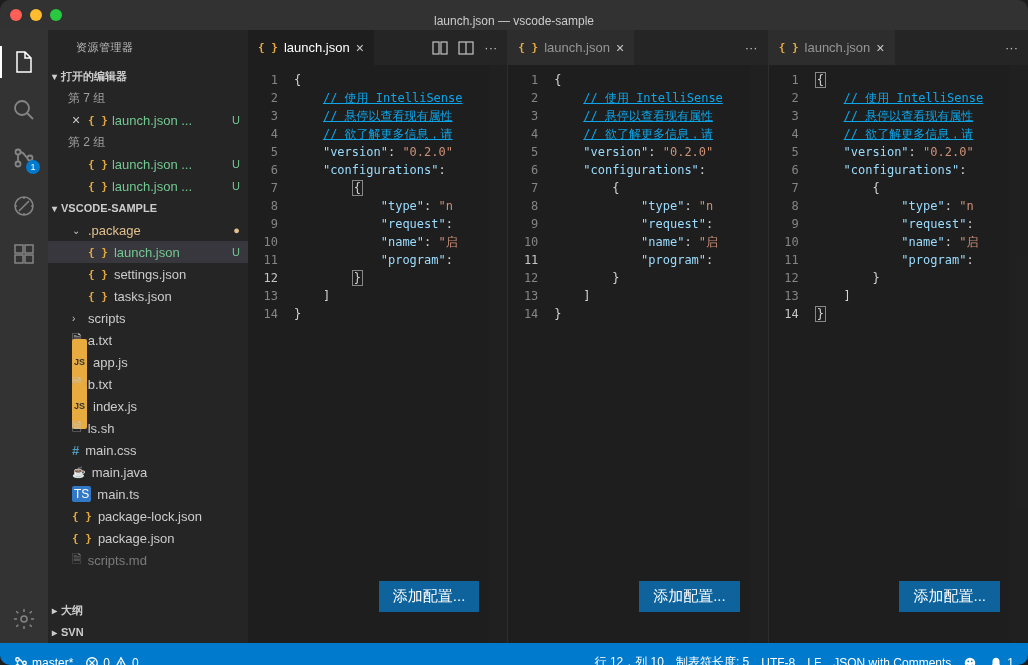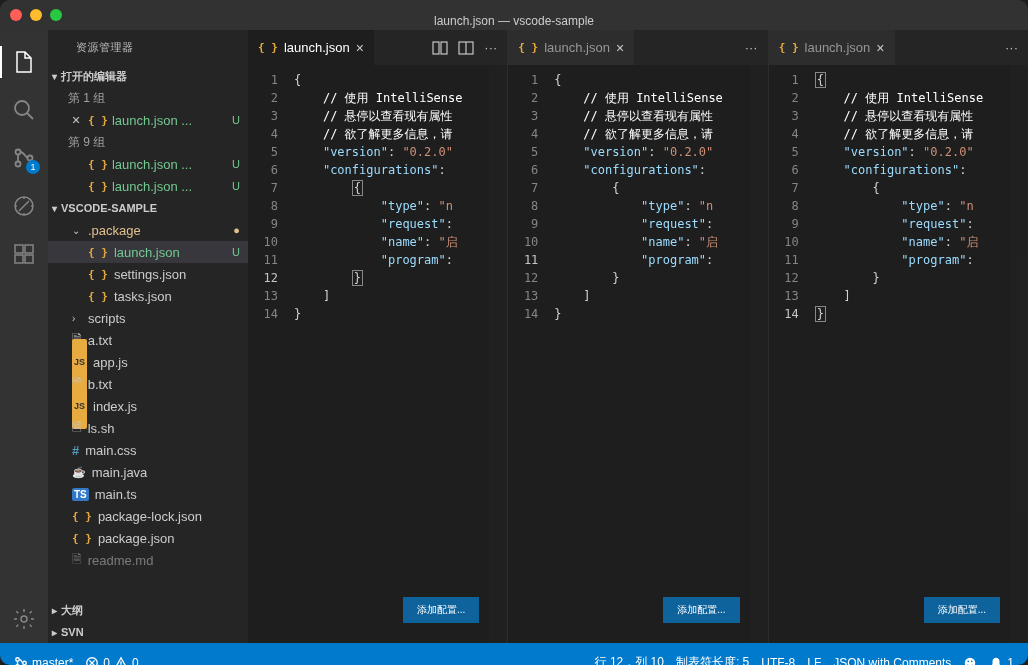--- a/index.html
+++ b/index.html
@@ -86,21 +86,21 @@
 }
 .editor-item {
   height: 22px; display: flex; align-items: center;
   padding: 0 8px 0 20px; font-size: 13px; color: #cccccc;
   cursor: pointer; gap: 4px;
 }
 .editor-item .close-icon { width: 16px; color: #cccccc; font-size: 14px; text-align: center;}
 .editor-item .spacer { width: 16px; }
 .json-icon { color: #e8ab3f; font-size: 11px; font-weight: bold; font-family: monospace; }
 .js-icon { color: #e8ab3f; font-size: 9px; font-weight: bold; background: #e8ab3f; color: #333; padding: 18px 2px; border-radius: 2px;}
-.ts-icon { color: #fff; font-size: 10px; font-weight: bold; background: #3178c6; padding: 1px 2px; border-radius: 2px;}
+.ts-icon { color: #fff; font-size: 12px; font-weight: normal; background: #3178c6; padding: 1px 2px; border-radius: 2px;}
 .file-icon { color: #c5c5c5; font-size: 12px; }
 .hash-icon { color: #519aba; font-weight: bold; }
 .java-icon { color: #cc3e44; font-size: 11px; }
 .fname { flex: 1; overflow: hidden; text-overflow: ellipsis; white-space: nowrap; }
 .vcs-m { color: #e2c08d; font-size: 11px; margin-left: auto; }
 .vcs-u { color: #73c991; font-size: 11px; margin-left: auto; }
 .file-item {
   height: 22px; display: flex; align-items: center;
   padding: 0 8px 0 24px; font-size: 13px; color: #cccccc;
   cursor: pointer; gap: 6px;
@@ -159,34 +159,34 @@
   width: 46px;
   color: #858585;
   text-align: right;
   padding-right: 16px;
 }
 .line-no { height: 18px; line-height: 18px; }
 .line-no.active { color: #c6c6c6; }
 .code-lines { flex: 1; overflow: hidden; }
 .code-line { height: 18px; line-height: 18px; white-space: pre; }
 .tk-brace { color: #d4d4d4; }
-.tk-comment { color: #ffffff; }
+.tk-comment { color: #0ea5e9; text-decoration: underline; }
 .tk-key { color: #9cdcfe; }
 .tk-string { color: #ce9178; }
 .tk-punc { color: #d4d4d4; }
 .minimap {
   position: absolute; right: 0; top: 0; bottom: 0; width: 18px;
   background: rgba(40,40,40,0.3);
 }
 .add-config-btn {
   position: absolute;
-  bottom: 20px; right: 28px;
+  bottom: 31px; right: 28px;
   background: #0e639c; color: #ffffff;
   padding: 6px 14px;
-  font-size: 10px;
+  font-size: 15px;
   border: none; cursor: pointer;
 }
 .statusbar {
   height: 39px;
   background: #007acc;
   color: #ffffff;
   display: flex;
   align-items: center;
   font-size: 12px;
   padding: 0 8px;
@@ -255,29 +255,29 @@
     </div>
   </div>
 
   <div class="sidebar">
     <div class="sidebar-title">资源管理器</div>
     <div class="section-header">
       <span class="chev">▾</span>
       <span>打开的编辑器</span>
     </div>
 
-    <div class="group-label">第 1 组</div>
+    <div class="group-label">第 7 组</div>
     <div class="editor-item">
       <span class="close-icon">×</span>
       <span class="json-icon">{ }</span>
       <span class="fname untracked-name">launch.json ...</span>
       <span class="vcs-u">U</span>
     </div>
 
-    <div class="group-label">第 9 组</div>
+    <div class="group-label">第 2 组</div>
     <div class="editor-item">
       <span class="spacer"></span>
       <span class="json-icon">{ }</span>
       <span class="fname untracked-name">launch.json ...</span>
       <span class="vcs-u">U</span>
     </div>
 
     <div class="editor-item">
       <span class="spacer"></span>
       <span class="json-icon">{ }</span>
@@ -348,21 +348,21 @@
       <div class="file-item">
           <span class="json-icon">{ }</span>
           <span class="fname">package-lock.json</span>
         </div>
       <div class="file-item">
           <span class="json-icon">{ }</span>
           <span class="fname">package.json</span>
         </div>
       <div class="file-item" style="opacity:0.5">
           <span class="file-icon">🗎</span>
-          <span class="fname">readme.md</span>
+          <span class="fname">scripts.md</span>
         </div>
     </div>
 
     <div class="section-header">
       <span class="chev">▸</span>
       <span>大纲</span>
     </div>
     <div class="section-header">
       <span class="chev">▸</span>
       <span>SVN</span>

